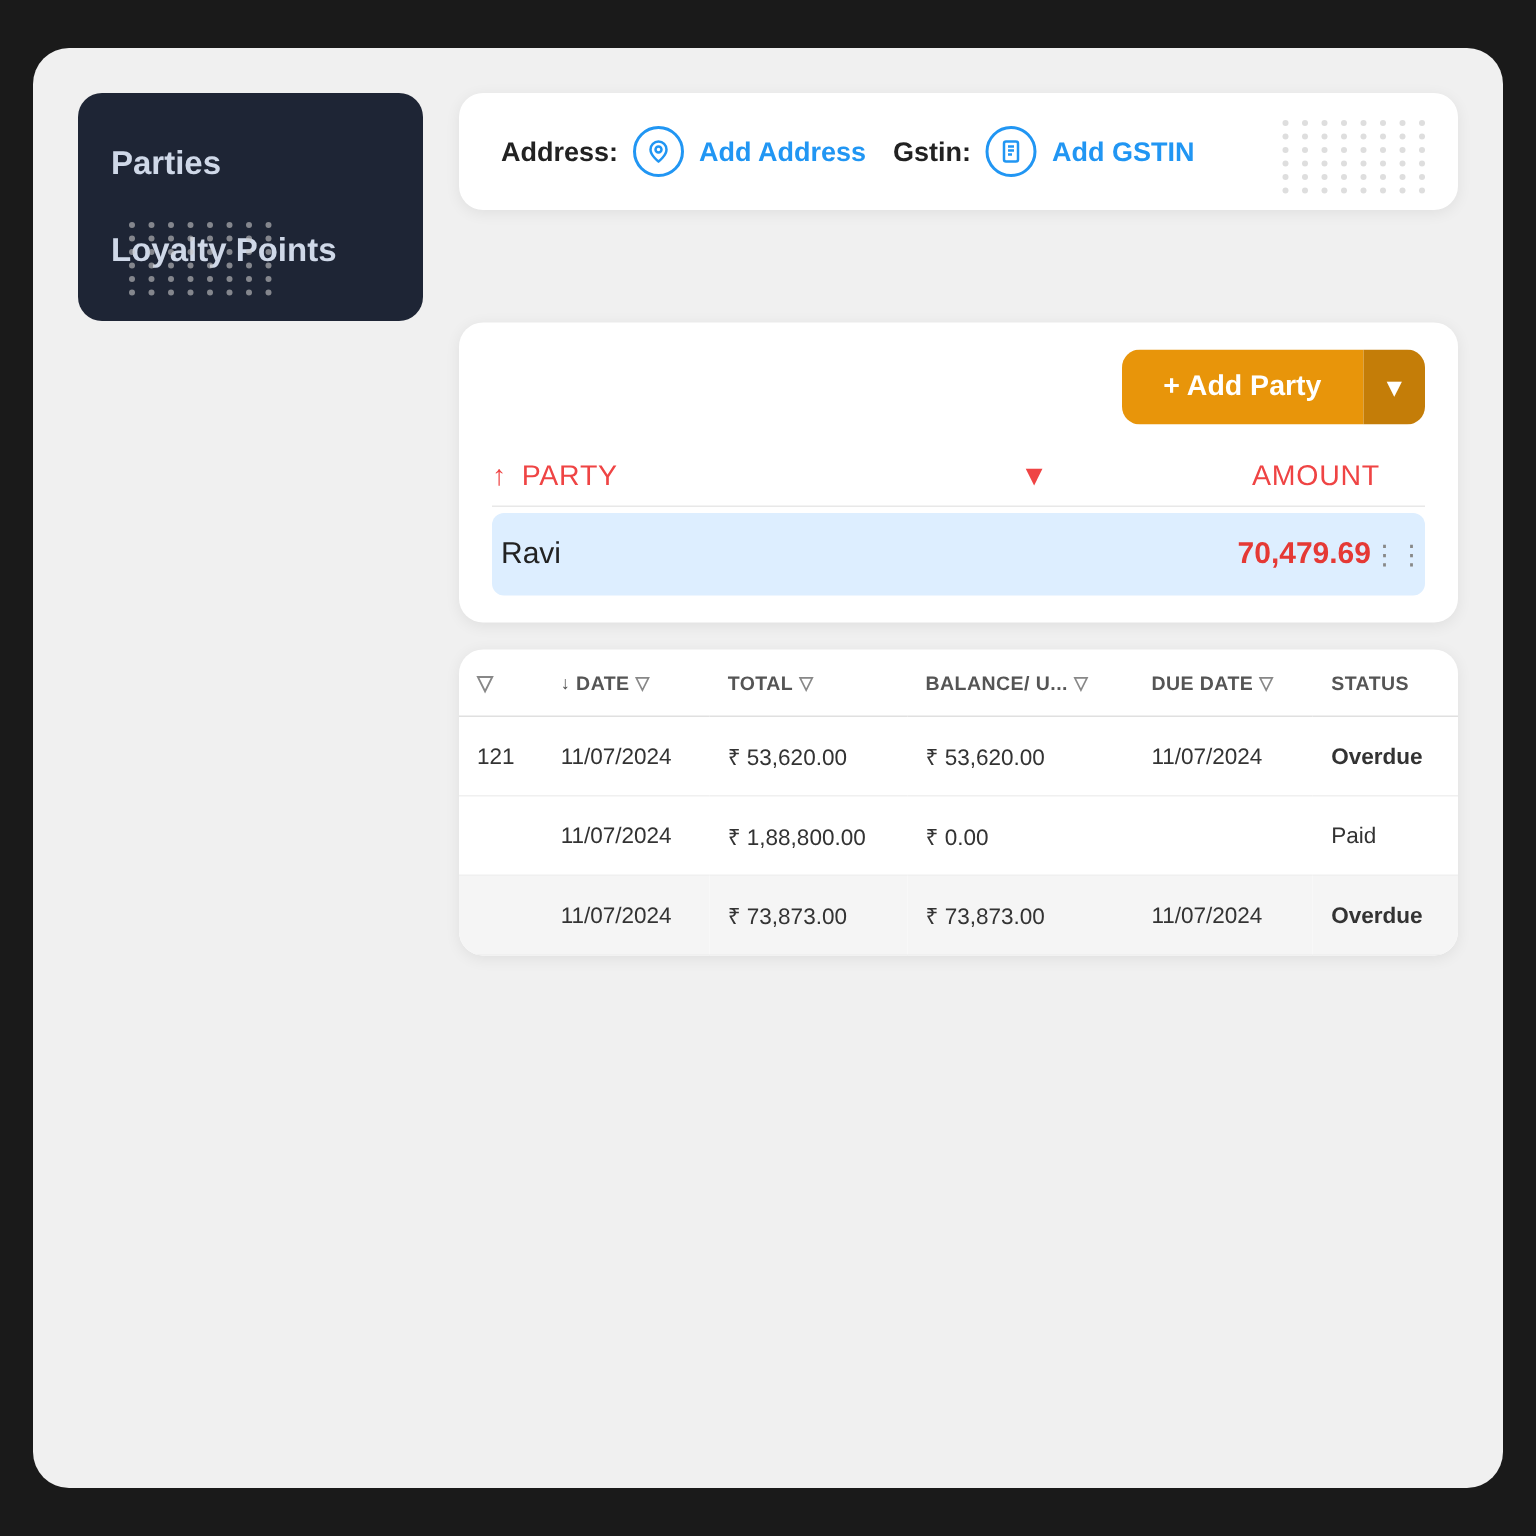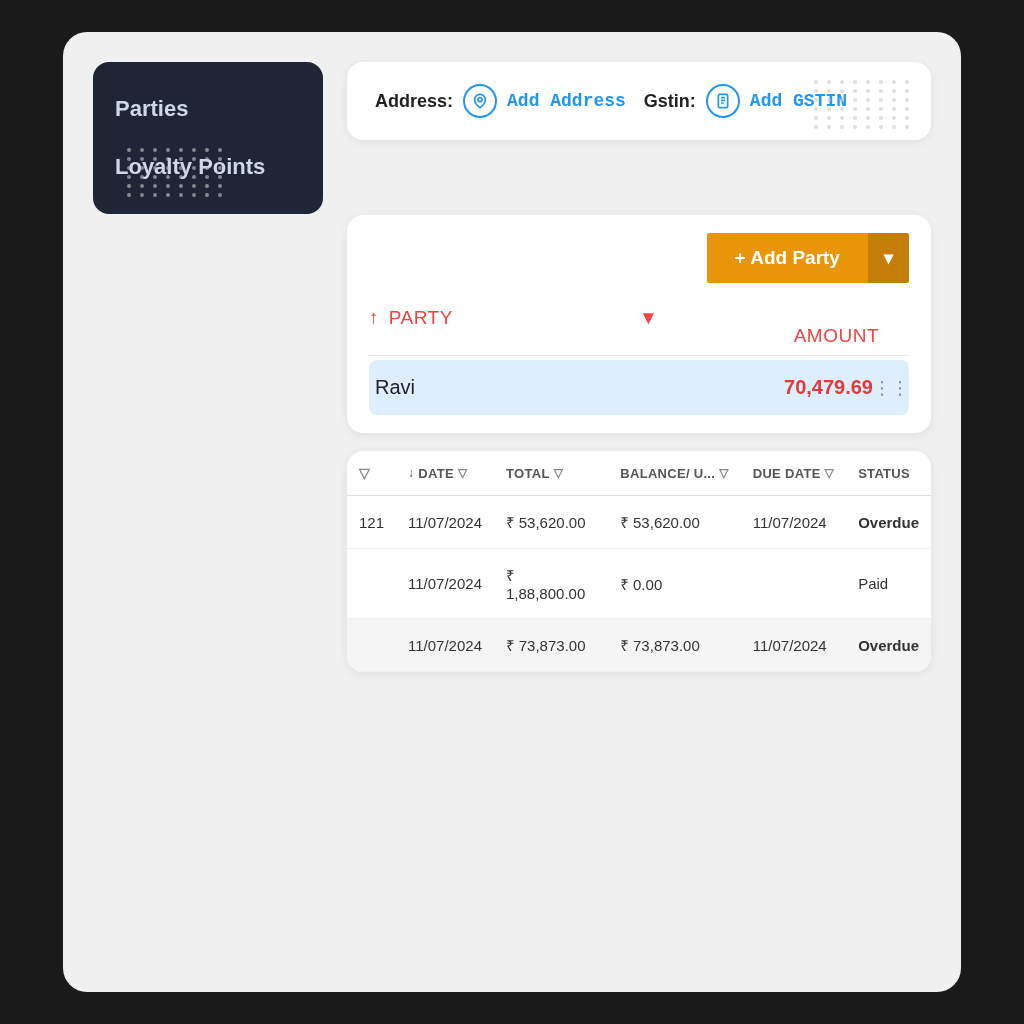--- a/index.html
+++ b/index.html
@@ -7,21 +7,21 @@
       background: #1a1a1a;
       display: flex;
       align-items: center;
       justify-content: center;
       min-height: 100vh;
       font-family: -apple-system, BlinkMacSystemFont, 'Segoe UI', sans-serif;
     }
     .app-container {
       background: #f0f0f0;
       border-radius: 24px;
-      width: 898px;
+      width: 980px;
       height: 960px;
       padding: 30px;
       position: relative;
       overflow: hidden;
     }
     .main-layout {
       display: flex;
       gap: 24px;
       height: 100%;
     }
@@ -110,37 +110,36 @@
       display: flex;
       align-items: center;
       justify-content: center;
       color: #2196f3;
       font-size: 16px;
     }
     .address-row .action-text {
       color: #2196f3;
       font-weight: 600;
       font-size: 18px;
-      font-family: Liberation Mono, monospace;
     }
     
     .party-card {
       background: #ffffff;
       border-radius: 16px;
       padding: 18px 22px;
       box-shadow: 0 2px 10px rgba(0,0,0,0.07);
     }
     .party-card-header {
       display: flex;
       justify-content: flex-end;
       margin-bottom: 16px;
     }
     .add-party-btn-group {
       display: flex;
-      border-radius: 2px;
+      border-radius: 12px;
       overflow: hidden;
     }
     .add-party-main {
       background: #e8950a;
       color: #fff;
       border: none;
       padding: 14px 28px;
       font-size: 19px;
       font-weight: 700;
       cursor: pointer;
@@ -166,21 +165,20 @@
     }
     .party-table-header .col-header {
       font-size: 19px;
       font-weight: 400;
       color: #ef4444;
       letter-spacing: 0.5px;
       text-transform: uppercase;
     }
     .party-table-header .col-header.right {
       text-align: right;
-      margin-top: 18px;
     }
     .party-row {
       display: grid;
       grid-template-columns: 1fr 60px 180px 30px;
       padding: 16px 0;
       align-items: center;
       background: #ddeeff;
       border-radius: 8px;
       margin-top: 4px;
       padding-left: 6px;

